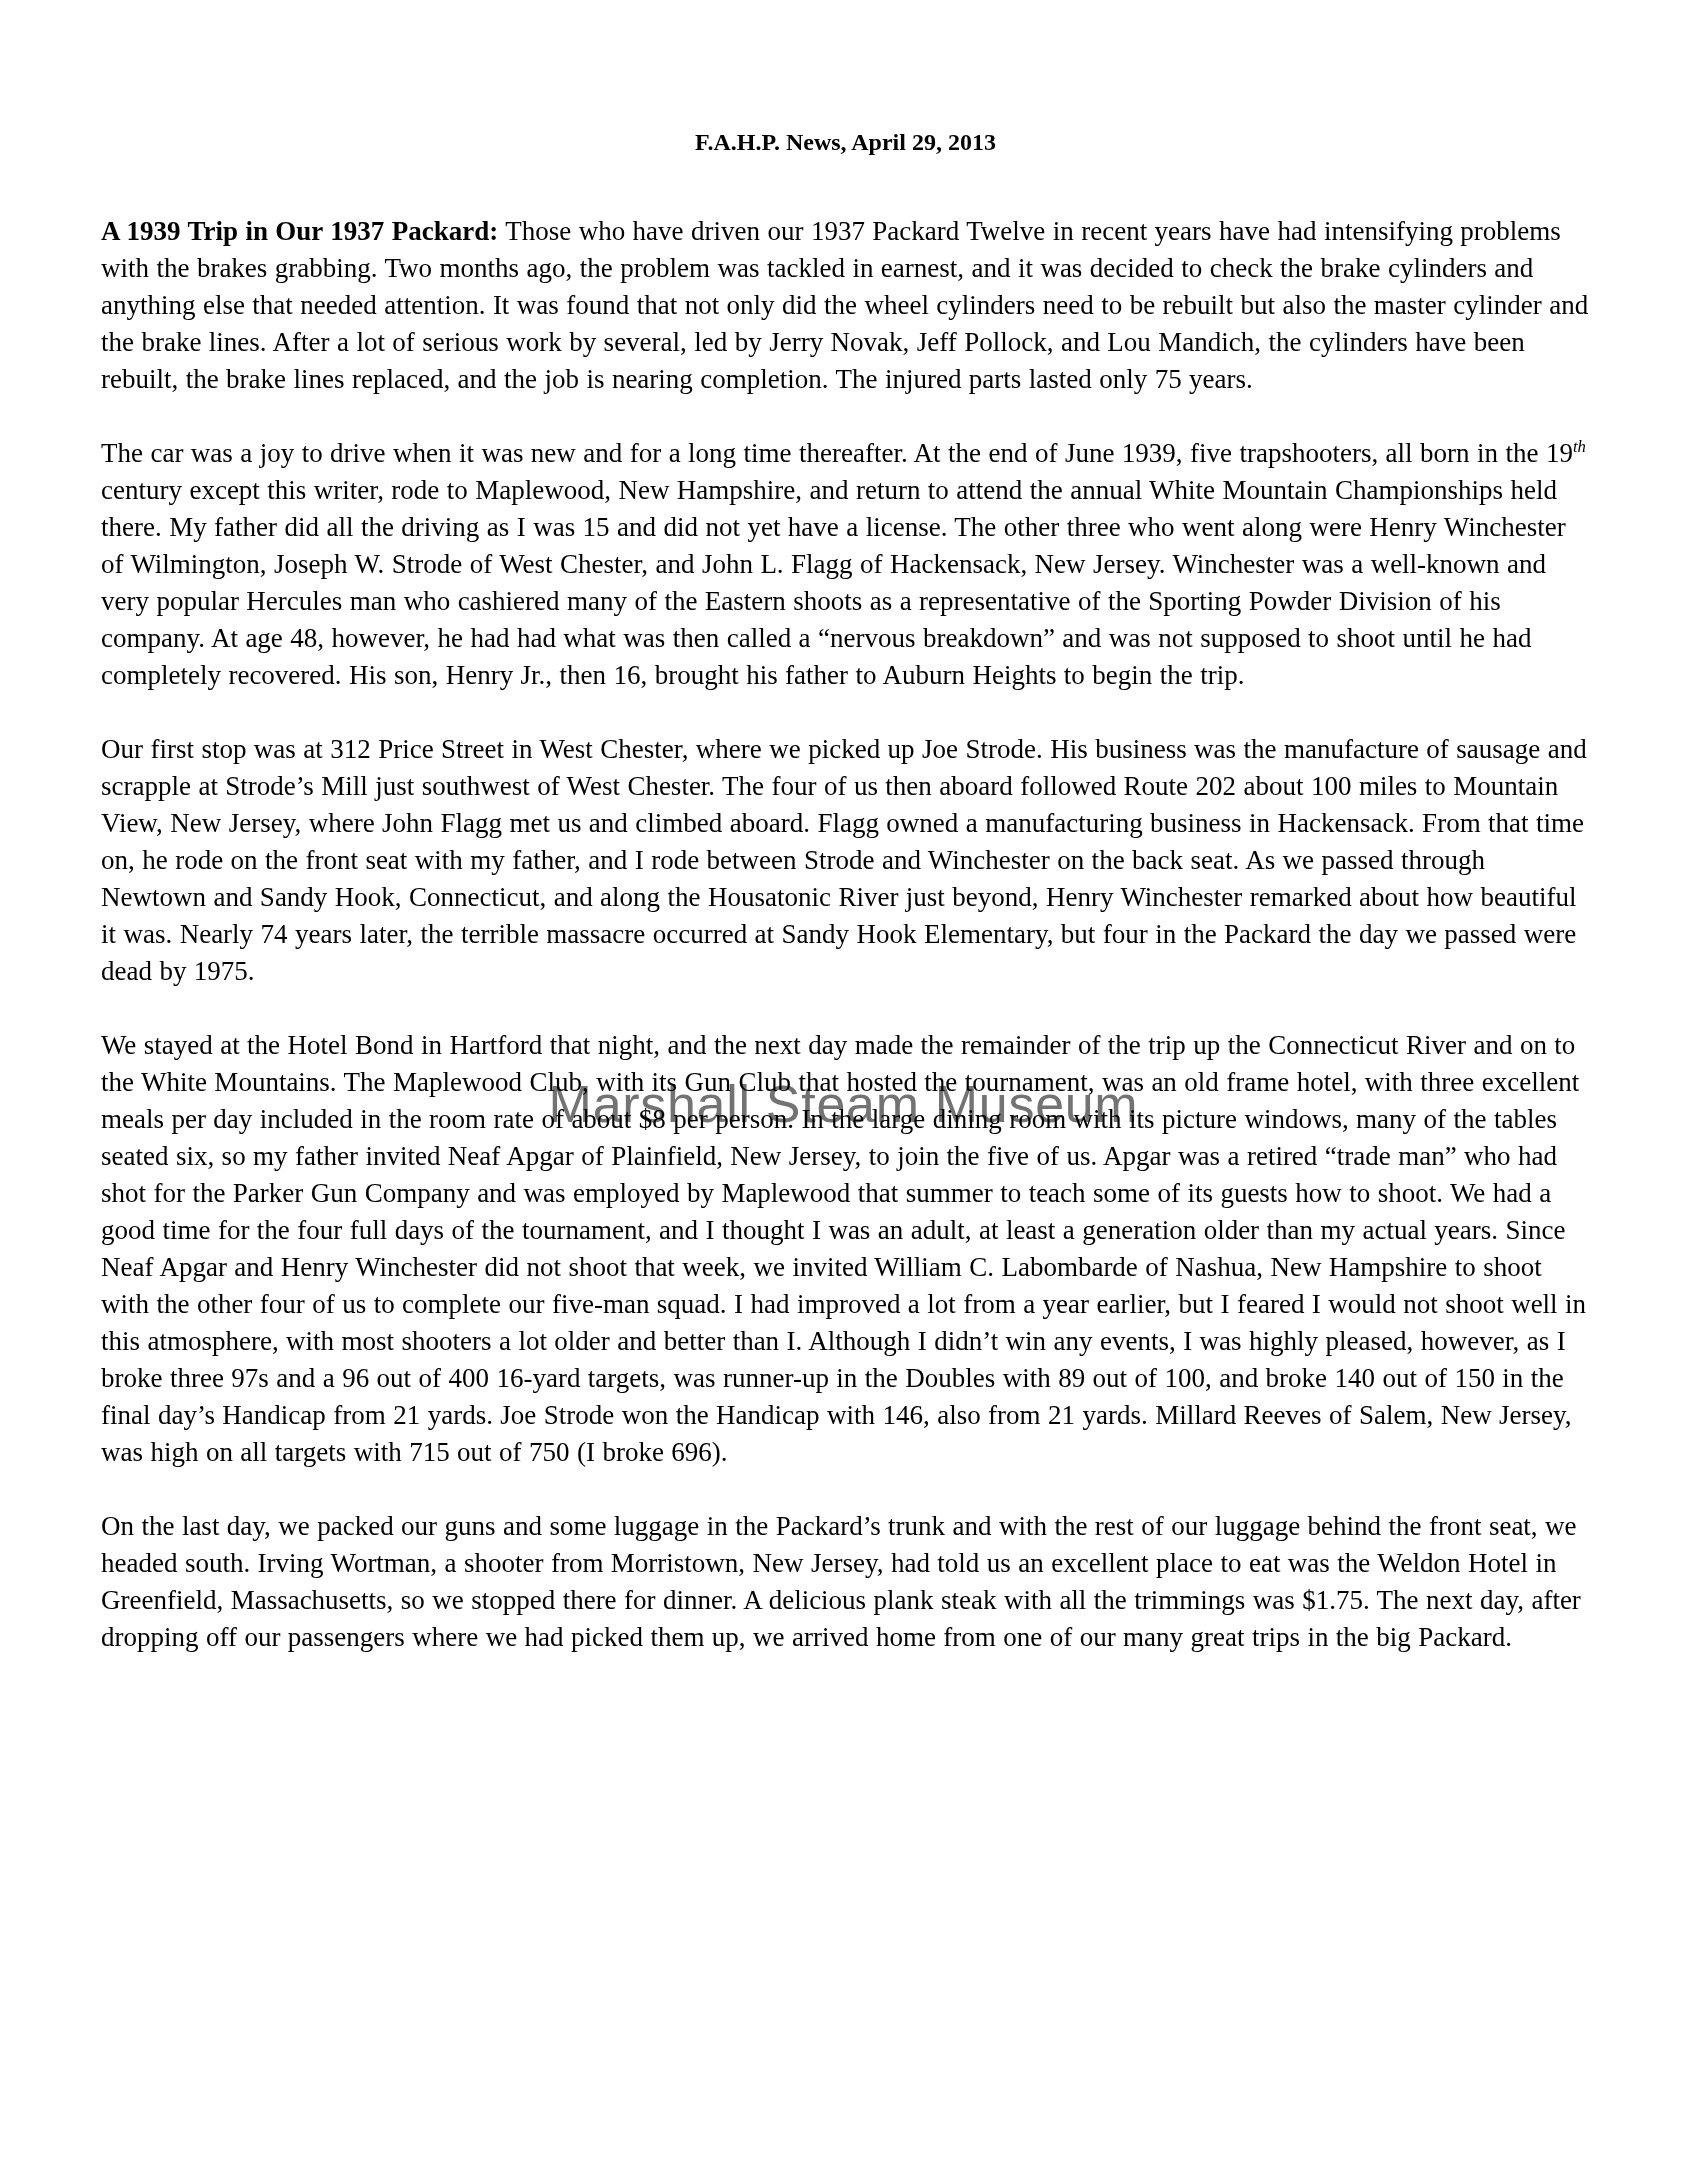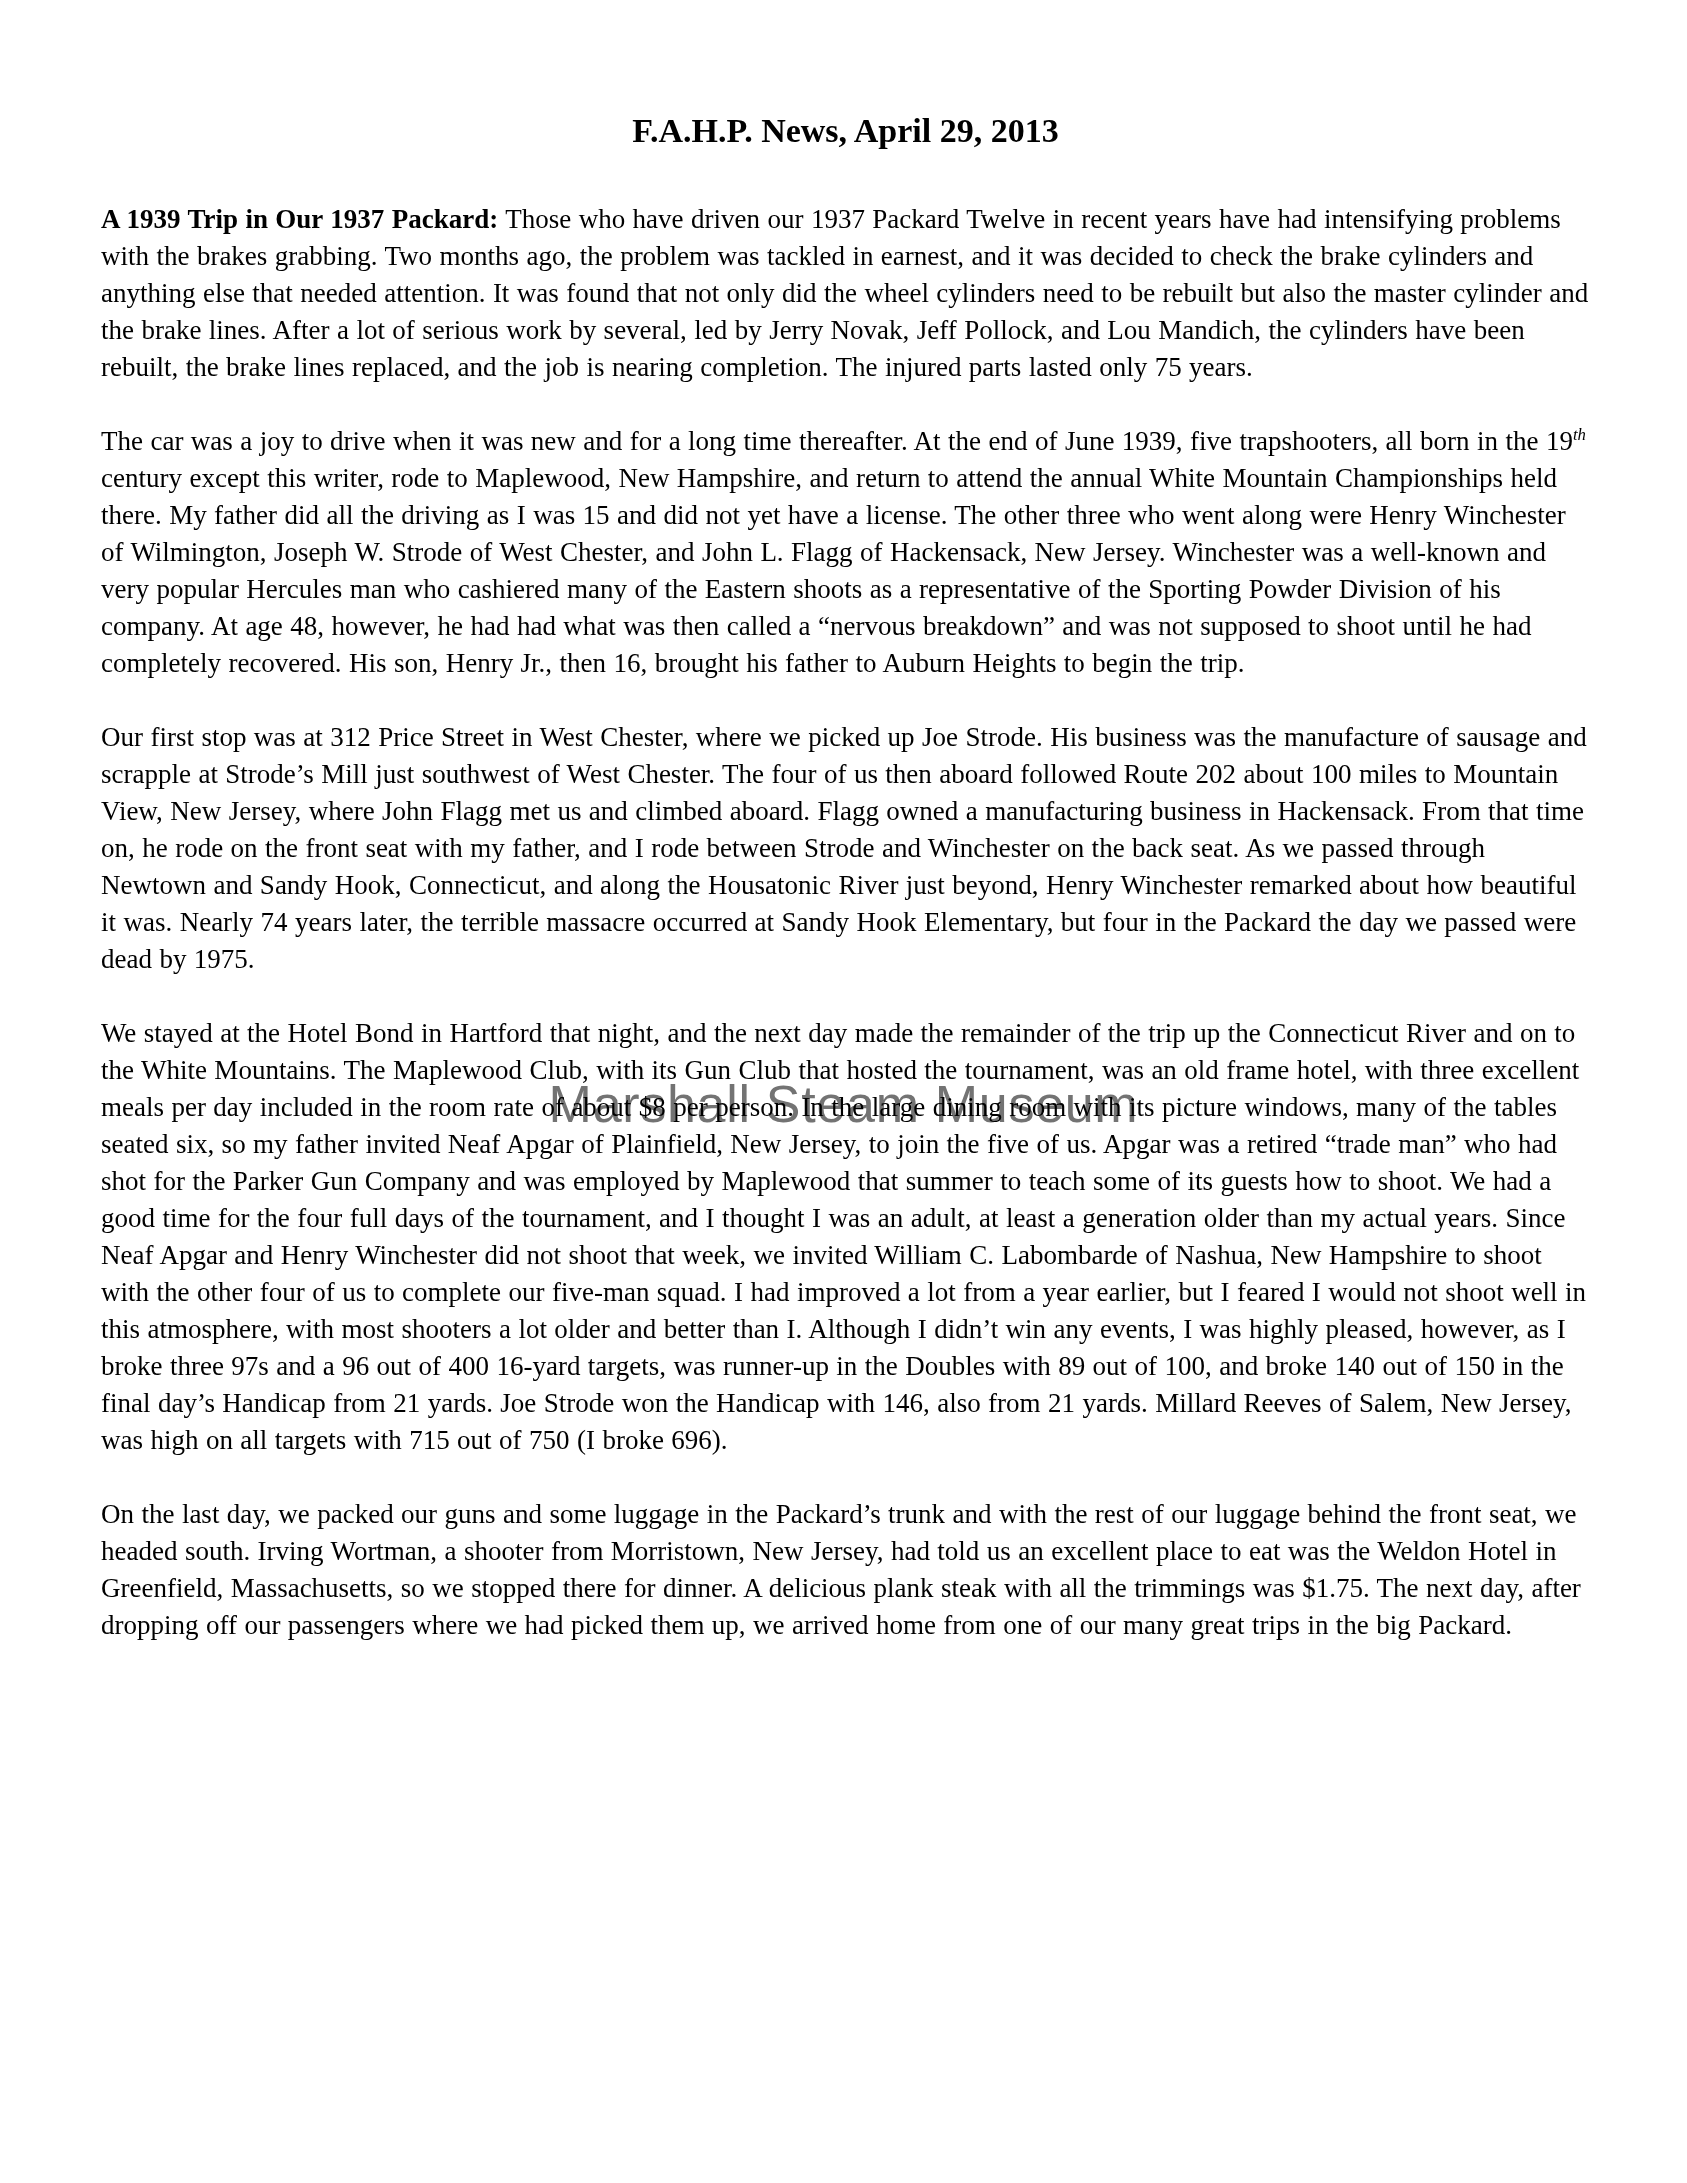--- a/index.html
+++ b/index.html
@@ -15,23 +15,23 @@
   .content {
     position: absolute;
     left: 101px;
     top: 107px;
     width: 1489px;
     z-index: 1;
   }
   .doc-title {
     text-align: center;
     font-weight: bold;
-    font-size: 34px;
+    font-size: 24px;
     line-height: 39px;
-    margin: 4px 0 51px 0;
+    margin: 16px 0 51px 0;
   }
   .para {
     font-size: 27px;
     line-height: 37px;
     margin: 0 0 37px 0;
     text-align: left;
     word-spacing: 0.7px;
   }
   .para b { font-weight: bold; }
   .para sup {

